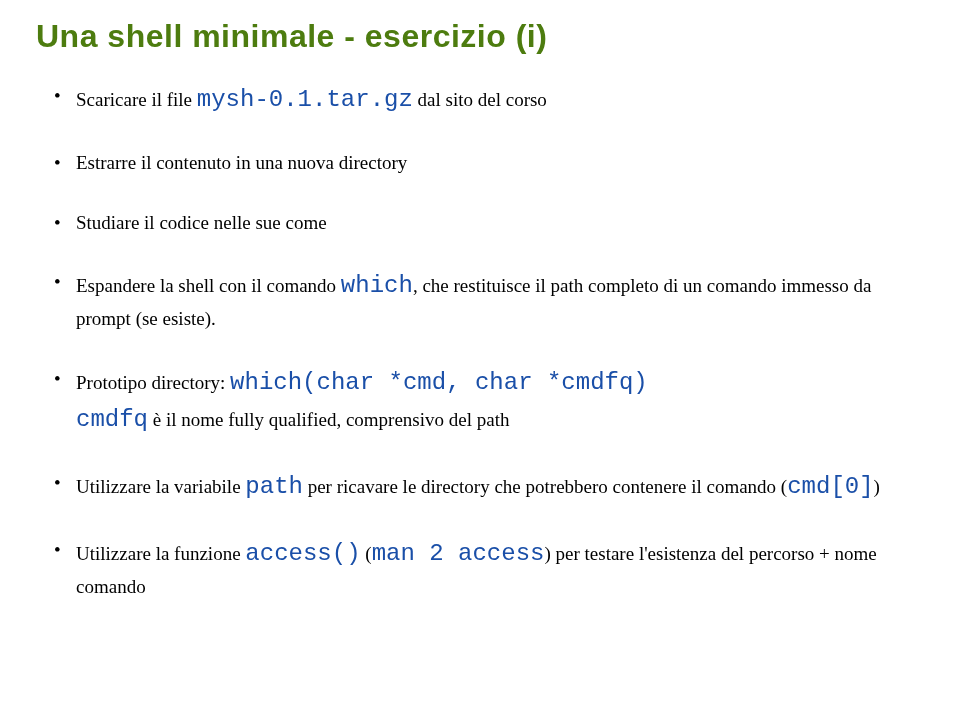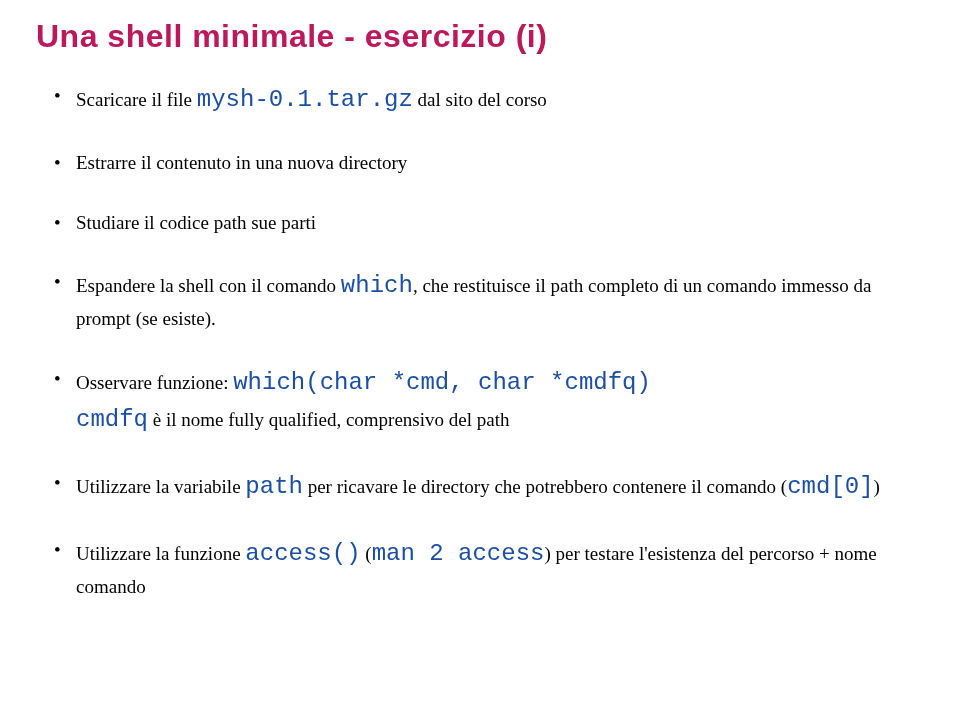--- a/index.html
+++ b/index.html
@@ -12,21 +12,21 @@
     color: #000000;
   }
   .page {
     padding: 18px 36px 20px 36px;
     box-sizing: border-box;
   }
   .title {
     font-family: "Trebuchet MS", "Segoe UI", Arial, sans-serif;
     font-size: 32px;
     font-weight: 700;
-    color: #be185d;
+    color: #4d7c0f;
     margin: 0 0 26px 0;
     letter-spacing: 0.5px;
   }
   ul.outer {
     list-style: none;
     margin: 0;
     padding: 0 0 0 18px;
   }
   ul.outer > li {
     position: relative;
@@ -72,29 +72,29 @@
     <li>
       <span>Scaricare il file </span><span class="mono blue">mysh-0.1.tar.gz</span><span> dal sito del corso</span>
     </li>
 
     <li>
       <span>Estrarre il contenuto in una nuova directory</span>
     </li>
 
 
     <li>
-      <span>Studiare il codice path sue parti</span>
+      <span>Studiare il codice nelle sue come</span>
     </li>
 
     <li>
       <span>Espandere la shell con il comando </span><span class="mono blue">which</span><span>, che restituisce il path completo di un comando immesso da prompt (se esiste).</span>
     </li>
 
     <li>
-      <span>Osservare funzione:   </span><span class="mono blue">which(char *cmd, char *cmdfq)</span>
+      <span>Prototipo directory:   </span><span class="mono blue">which(char *cmd, char *cmdfq)</span>
       <span class="sublines">
         <span><span class="mono blue">cmdfq</span><span> è il nome fully qualified, comprensivo del path</span></span>
       </span>
     </li>
 
     <li>
       <span>Utilizzare la variabile </span><span class="mono blue">path</span><span> per ricavare le directory che potrebbero contenere il comando (</span><span class="mono blue">cmd[0]</span><span>)</span>
     </li>
 
     <li style="margin-bottom:0;">

